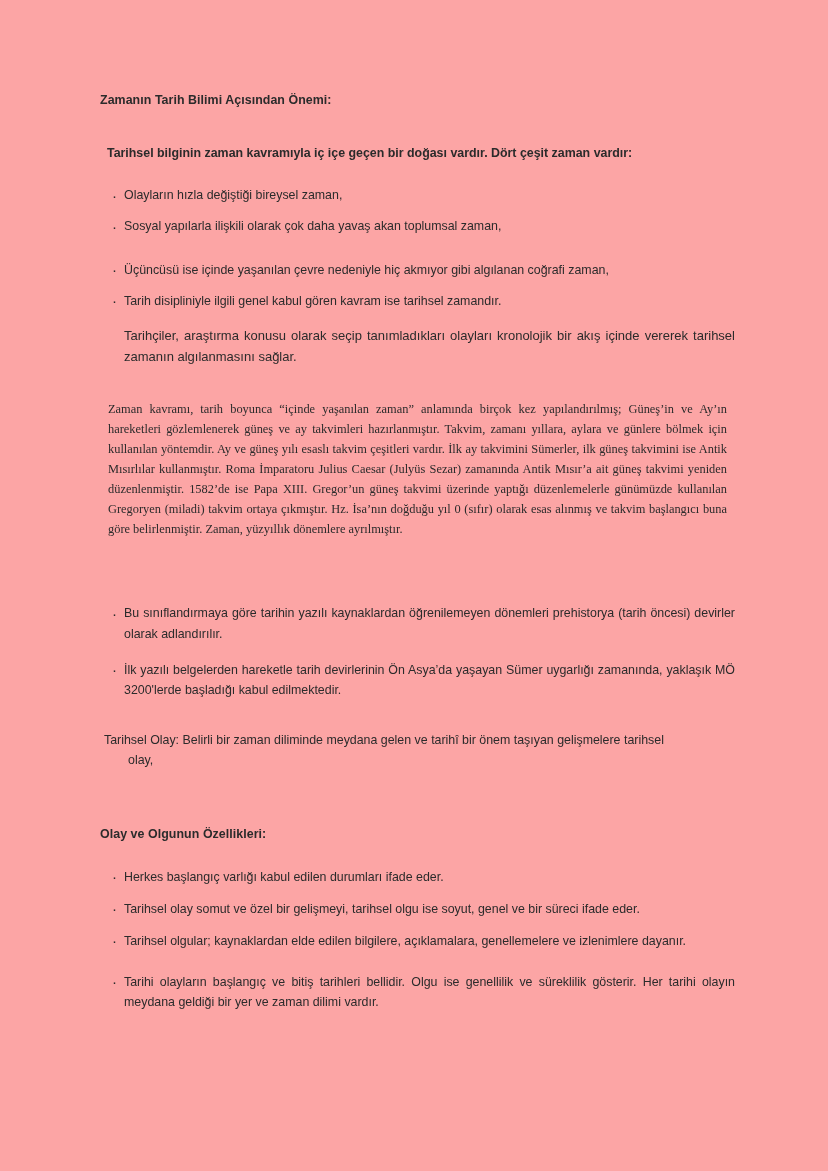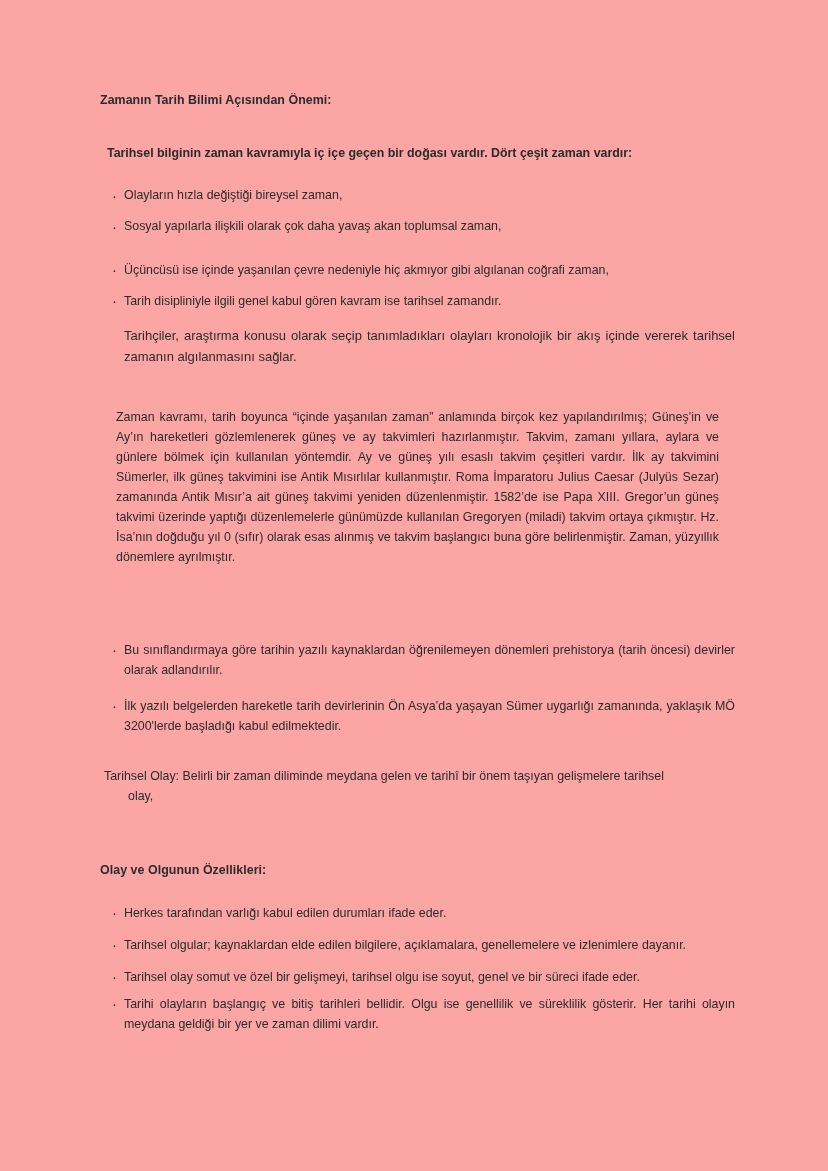--- a/index.html
+++ b/index.html
@@ -38,21 +38,22 @@
     letter-spacing: 0.005em;
     margin: 0;
   }
 
   .para {
     font-size: 12.4px;
     font-weight: normal;
     line-height: 1.62;
     text-align: justify;
     text-justify: inter-word;
-    margin: 16px;
+    margin: 8px;
+    font-family: Liberation Serif, serif;
   }
 
   .lead {
     font-size: 12.4px;
     font-weight: bold;
     line-height: 1.5;
     margin: 7px;
   }
 
   
@@ -175,20 +176,20 @@
     <div class="gap-26"></div>
 
 
     <div class="gap-26"></div>
 
     <h2 class="h-bold">Olay ve Olgunun Özellikleri:</h2>
 
     <div class="gap-12"></div>
 
     <ul class="bullets">
-      <li style="margin-top:12px;text-align:left;">Herkes tarafından varlığı kabul edilen durumları ifade eder.</li>
+      <li style="margin-top:12px;text-align:left;">Herkes başlangıç varlığı kabul edilen durumları ifade eder.</li>
+      <li style="margin-top:12px;text-align:left;">Tarihsel olay somut ve özel bir gelişmeyi, tarihsel olgu ise soyut, genel ve bir süreci ifade eder.</li>
       <li style="margin-top:12px;">Tarihsel olgular; kaynaklardan elde edilen bilgilere, açıklamalara, genellemelere ve izlenimlere dayanır.</li>
-      <li style="margin-top:12px;text-align:left;">Tarihsel olay somut ve özel bir gelişmeyi, tarihsel olgu ise soyut, genel ve bir süreci ifade eder.</li>
-      <li style="margin-top:7px;">Tarihi olayların başlangıç ve bitiş tarihleri bellidir. Olgu ise genellilik ve süreklilik gösterir. Her tarihi olayın meydana geldiği bir yer ve zaman dilimi vardır.</li>
+      <li style="margin-top:21px;">Tarihi olayların başlangıç ve bitiş tarihleri bellidir. Olgu ise genellilik ve süreklilik gösterir. Her tarihi olayın meydana geldiği bir yer ve zaman dilimi vardır.</li>
     </ul>
 
   </div>
 </div>
 
 </body></html>

